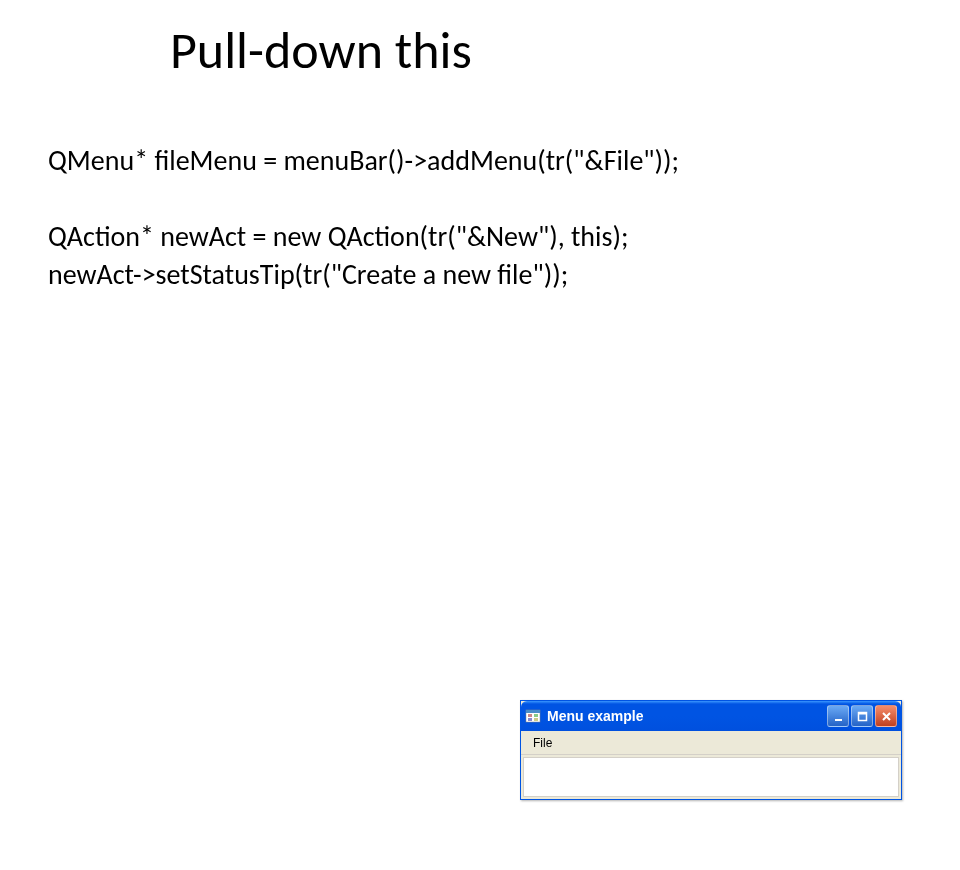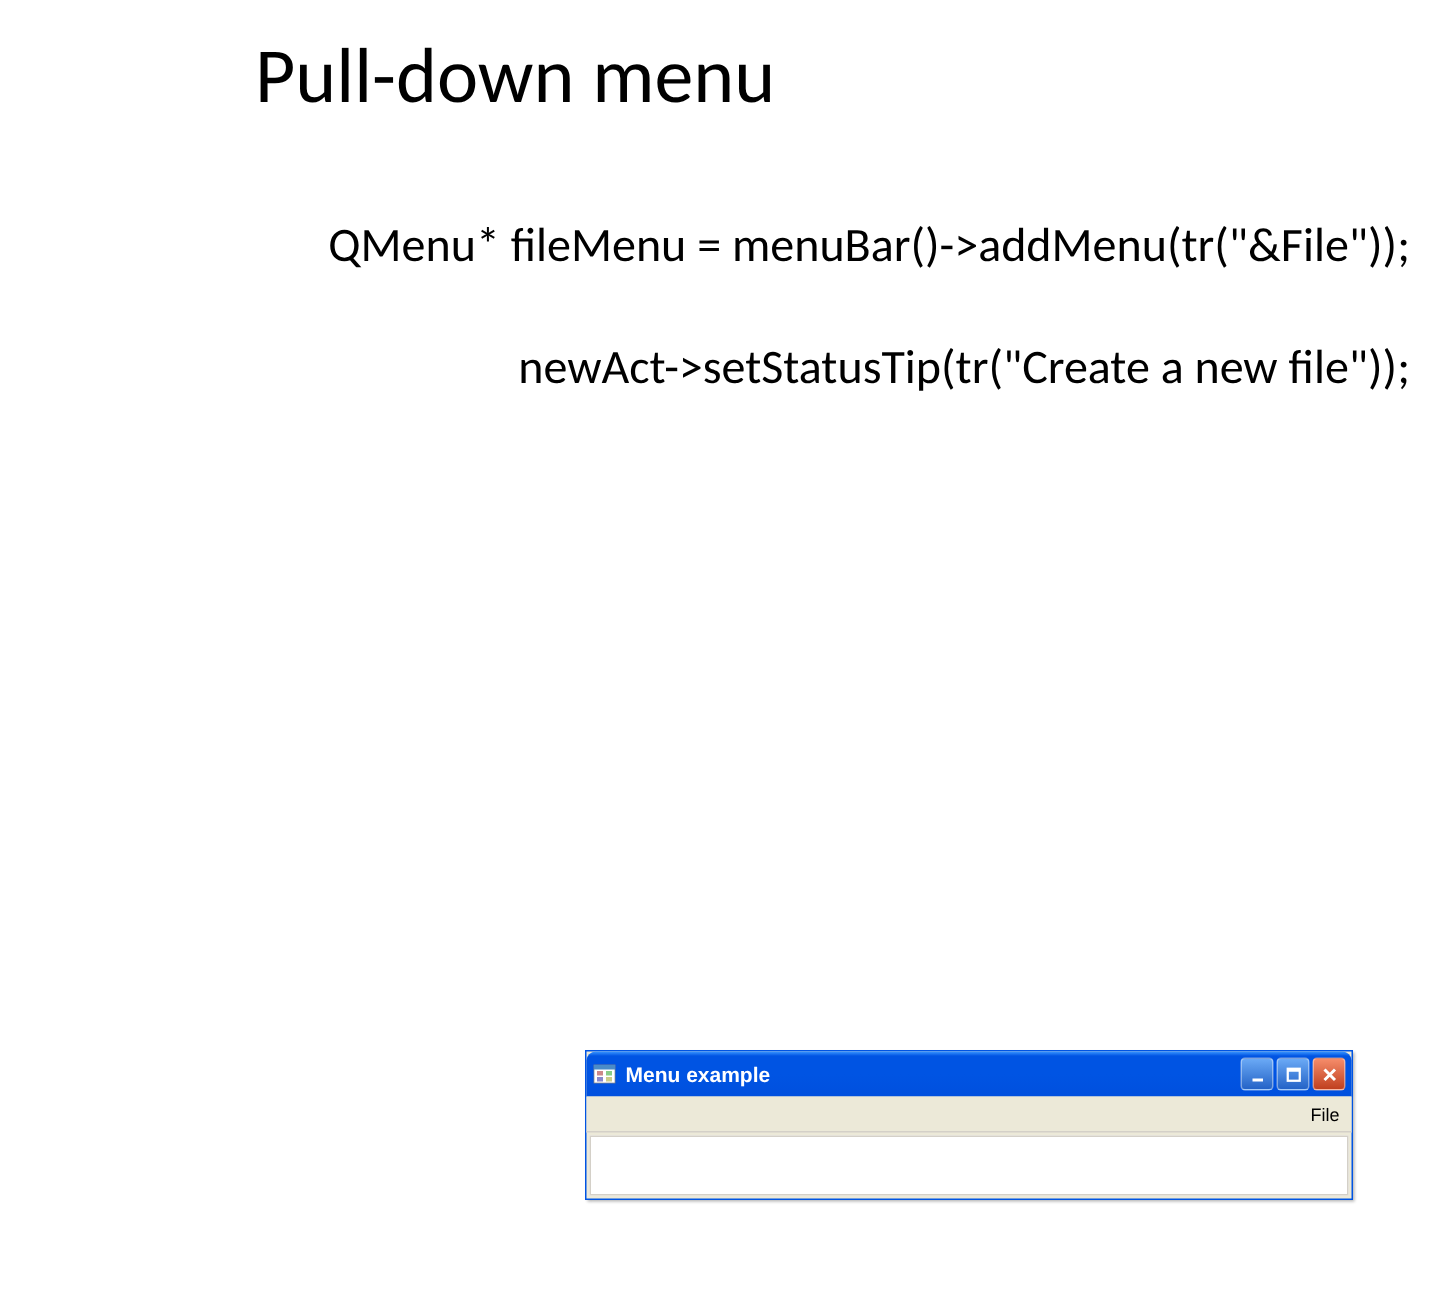--- a/index.html
+++ b/index.html
@@ -17,38 +17,37 @@
     .slide-title {
       font-size: 52px;
       font-weight: 400;
       color: #000;
       text-align: left;
       margin-left: 170px;
       margin-top: 18px;
       margin-bottom: 60px;
     }
     .code-block {
-      font-size: 32px;
+      font-size: 28px;
       color: #000;
       line-height: 1.35;
       margin-left: 48px;
       margin-right: 20px;
-      text-align: right;
     }
     .code-line {
       margin-bottom: 0;
     }
     .blank-line {
       height: 38px;
     }
     .window-container {
       position: absolute;
       right: 58px;
       bottom: 70px;
-      width: 512px;
+      width: 382px;
       border-radius: 31px;
     }
     .window {
       border: 1px solid #0054e3;
       background: #ece9d8;
       box-shadow: 1px 1px 2px rgba(0,0,0,0.3);
     }
     .titlebar {
       height: 30px;
       background: linear-gradient(to bottom, #3a96ff 0%, #0054e3 10%, #0054e3 50%, #0050de 100%);
@@ -96,42 +95,42 @@
     }
     .menubar {
       height: 24px;
       background: #ece9d8;
       border-bottom: 1px solid #d4d0c8;
       display: flex;
       align-items: center;
       padding-left: 4px;
       font-family: Tahoma, sans-serif;
       font-size: 12px;
-      justify-content: flex-end;
     }
     .menu-item {
       padding: 3px 8px;
       color: #000;
       cursor: pointer;
     }
     .content-area {
       height: 40px;
       background: #fff;
       border: 1px solid #d4d0c8;
       margin: 2px;
     }
   </style>
 </head>
 <body>
 
-<h1 class="slide-title">Pull-down menu</h1>
+<h1 class="slide-title">Pull-down this</h1>
 
 <div class="code-block">
   <div class="code-line">QMenu* fileMenu = menuBar()-&gt;addMenu(tr("&amp;File"));</div>
   <div class="blank-line"></div>
+  <div class="code-line">QAction* newAct = new QAction(tr("&amp;New"), this);</div>
   <div class="code-line">newAct-&gt;setStatusTip(tr("Create a new file"));</div>
   <div class="blank-line"></div>
 </div>
 
 <div class="window-container">
   <div class="window">
     <div class="titlebar">
       <span class="titlebar-icon">
         <svg viewBox="0 0 16 16">
           <rect x="1" y="2" width="14" height="12" fill="#fff" stroke="#888" stroke-width="0.5"></rect>

